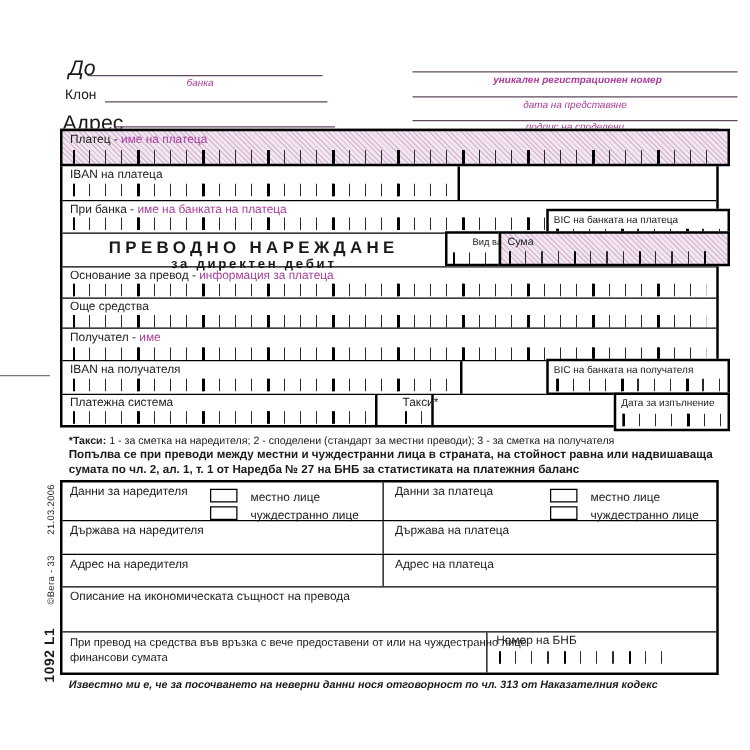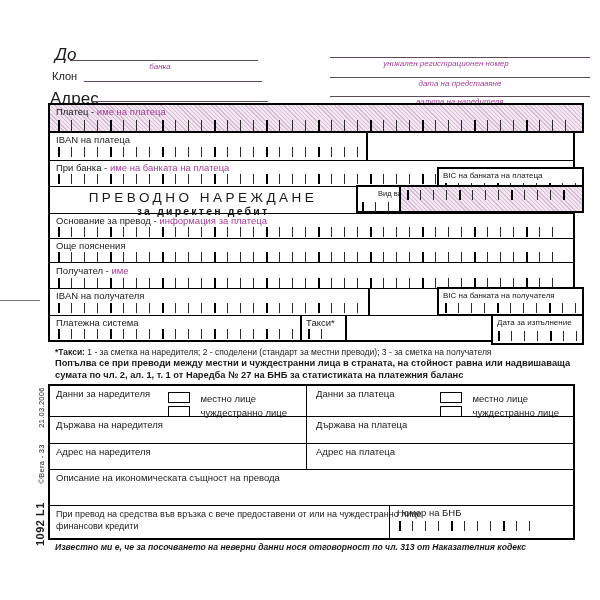--- a/index.html
+++ b/index.html
@@ -27,21 +27,21 @@
     height:10px;
     background-image:
       repeating-linear-gradient(90deg,#000 0 2px,transparent 2px 52px),
       repeating-linear-gradient(90deg,#2a2a2a 0 1px,transparent 1px 13px);
   }
   .mainbox{left:48px;top:103px;width:527px;height:239px;}
   .row{position:absolute;left:0;width:523px;border-bottom:1px solid #000;box-sizing:border-box;}
   .cell{position:absolute;top:0;bottom:0;box-sizing:border-box;}
   .thickR{border-right:2px solid #000;}
   .checkbox{display:inline-block;width:22px;height:11px;border:1px solid #000;background:#fff;vertical-align:middle;box-sizing:border-box;}
-  .title1{font-size:13.5px;font-weight:normal;letter-spacing:3.5px;white-space:nowrap;}
+  .title1{font-size:13.5px;font-weight:bold;letter-spacing:3.5px;white-space:nowrap;}
   .title2{font-size:10.5px;font-weight:bold;letter-spacing:2.2px;white-space:nowrap;}
   .note{font-size:8.5px;white-space:nowrap;}
   .boldpara{font-size:9.3px;font-weight:bold;line-height:11.5px;}
   .decl{font-size:8.6px;font-style:italic;font-weight:bold;white-space:nowrap;}
   .vmeta{transform-origin:0 0;transform:rotate(-90deg);white-space:nowrap;}
   .vmeta .big{font-size:11px;font-weight:bold;letter-spacing:0.5px;}
   .vmeta .sm{font-size:7.5px;letter-spacing:0.3px;}
 </style>
 </head>
 <body>
@@ -60,27 +60,27 @@
   <div class="abs hline" style="left:70px;top:49px;width:188px;height:11px;"></div>
   <div class="abs caption" style="left:100px;top:62px;width:120px;">банка</div>
 
   <div class="abs lbl" style="left:52px;top:71px;font-size:11px;">Клон</div>
   <div class="abs hline" style="left:84px;top:70px;width:178px;height:11px;"></div>
 
   <div class="abs lbl" style="left:50px;top:94px;font-size:17px;">Адрес</div>
   <div class="abs hline" style="left:92px;top:90px;width:176px;height:11px;"></div>
 
   <div class="abs hline" style="left:330px;top:46px;width:260px;height:11px;"></div>
-  <div class="abs caption" style="left:316px;top:59px;width:260px;">уникален регистрационен номер</div>
+  <div class="abs caption" style="left:332px;top:59px;width:260px;font-weight:bold;">уникален регистрационен номер</div>
 
   <div class="abs hline" style="left:330px;top:66px;width:260px;height:11px;"></div>
   <div class="abs caption" style="left:330px;top:79px;width:260px;">дата на представяне</div>
 
   <div class="abs hline" style="left:330px;top:85px;width:260px;height:11px;"></div>
-  <div class="abs caption" style="left:330px;top:97px;width:260px;">валута на наредителя</div>
+  <div class="abs caption" style="left:330px;top:97px;width:260px;">подпис на споделени</div>
 
   <div class="abs box mainbox">
 
     <div class="row" style="top:28px;height:28px;">
       <div class="cell thickR" style="left:0;width:318px;">
         <div class="lbl" style="margin:2px 0 0 6px;">IBAN на платеца</div>
         <div class="comb" style="margin:2px 6px 0 8px;"></div>
       </div>
     </div>
 
@@ -101,21 +101,21 @@
 
     <div class="row" style="top:109px;height:25px;">
       <div class="lbl" style="margin:2px 0 0 6px;">
         <span>Основание за превод -</span>
         <span class="hint">информация за платеца</span>
       </div>
       <div class="comb" style="margin:1px 8px 0 8px;"></div>
     </div>
 
     <div class="row" style="top:134px;height:24px;">
-      <div class="lbl" style="margin:2px 0 0 6px;">Още пояснения</div>
+      <div class="lbl" style="margin:2px 0 0 6px;">Още средства</div>
       <div class="comb" style="margin:1px 8px 0 8px;"></div>
     </div>
 
     <div class="row" style="top:158px;height:26px;">
       <div class="lbl" style="margin:3px 0 0 6px;">
         <span>Получател -</span>
         <span class="hint">име</span>
       </div>
       <div class="comb" style="margin:2px 8px 0 8px;"></div>
     </div>
@@ -125,21 +125,21 @@
         <div class="lbl" style="margin:2px 0 0 6px;">IBAN на получателя</div>
         <div class="comb" style="margin:2px 6px 0 8px;"></div>
       </div>
     </div>
 
     <div class="row" style="top:211px;height:24px;border-bottom:none;">
       <div class="cell thickR" style="left:0;width:252px;">
         <div class="lbl" style="margin:2px 0 0 6px;">Платежна система</div>
         <div class="comb" style="margin:1px 6px 0 8px;"></div>
       </div>
-      <div class="cell thickR" style="left:252px;width:45px;">
+      <div class="cell thickR" style="left:252px;width:45px;padding-left:16px;">
         <div class="lbl" style="margin:2px 0 0 4px;">Такси*</div>
         <div class="comb" style="margin:1px 6px 0 6px;width:14px;"></div>
       </div>
     </div>
   </div>
 
   <div class="abs box hatch" style="left:48px;top:103px;width:536px;height:30px;">
     <div class="lbl" style="margin:2px 0 0 6px;">
       <span>Платец -</span>
       <span class="hint">име на платеца</span>
@@ -150,20 +150,21 @@
   <div class="abs box" style="left:437px;top:131px;width:147px;height:29px;margin-top:36px;">
     <div class="lbl-sm" style="margin:2px 0 0 4px;">BIC на банката на платеца</div>
     <div class="comb" style="margin:3px 6px 0 6px;"></div>
   </div>
 
   <div class="abs box" style="left:356px;top:185px;width:45px;height:28px;">
     <div class="lbl-sm" style="margin:2px 0 0 20px;font-size:7.5px;">Вид валута</div>
     <div class="comb" style="margin:4px 4px 0 4px;"></div>
   </div>
   <div class="abs box hatch" style="left:399px;top:185px;width:185px;height:28px;">
+    <div class="lbl-sm" style="margin:2px 0 0 5px;font-size:8.5px;">Сума</div>
     <div class="comb" style="margin:3px 6px 0 6px;"></div>
   </div>
 
   <div class="abs box" style="left:437px;top:287px;width:147px;height:29px;">
     <div class="lbl-sm" style="margin:2px 0 0 4px;">BIC на банката на получателя</div>
     <div class="comb" style="margin:3px 6px 0 6px;"></div>
   </div>
 
   <div class="abs box" style="left:491px;top:314px;width:93px;height:31px;">
     <div class="lbl-sm" style="margin:2px 0 0 4px;">Дата за изпълнение</div>
@@ -222,21 +223,21 @@
       </div>
     </div>
 
     <div class="row" style="top:84px;height:36px;">
       <div class="lbl" style="margin:3px 0 0 6px;">Описание на икономическата същност на превода</div>
     </div>
 
     <div class="row" style="top:120px;height:32px;border-bottom:none;">
       <div class="cell" style="left:0;width:340px;border-right:1px solid #000;">
         <div class="lbl" style="margin:3px 0 0 6px;font-size:9px;">При превод на средства във връзка с вече предоставени от или на чуждестранно лице</div>
-        <div class="lbl" style="margin:2px 0 0 6px;font-size:9px;">финансови  кредити</div>
+        <div class="lbl" style="margin:2px 0 0 6px;font-size:9px;">финансови  сумата</div>
       </div>
       <div class="cell" style="left:341px;width:182px;">
         <div class="lbl" style="margin:2px 0 0 6px;">Номер на БНБ</div>
         <div class="comb" style="margin:3px 40px 0 8px;"></div>
       </div>
     </div>
   </div>
 
   <div class="abs decl" style="left:55px;top:542px;">Известно ми е, че за посочването на неверни данни нося отговорност по чл. 313 от Наказателния кодекс</div>
 

